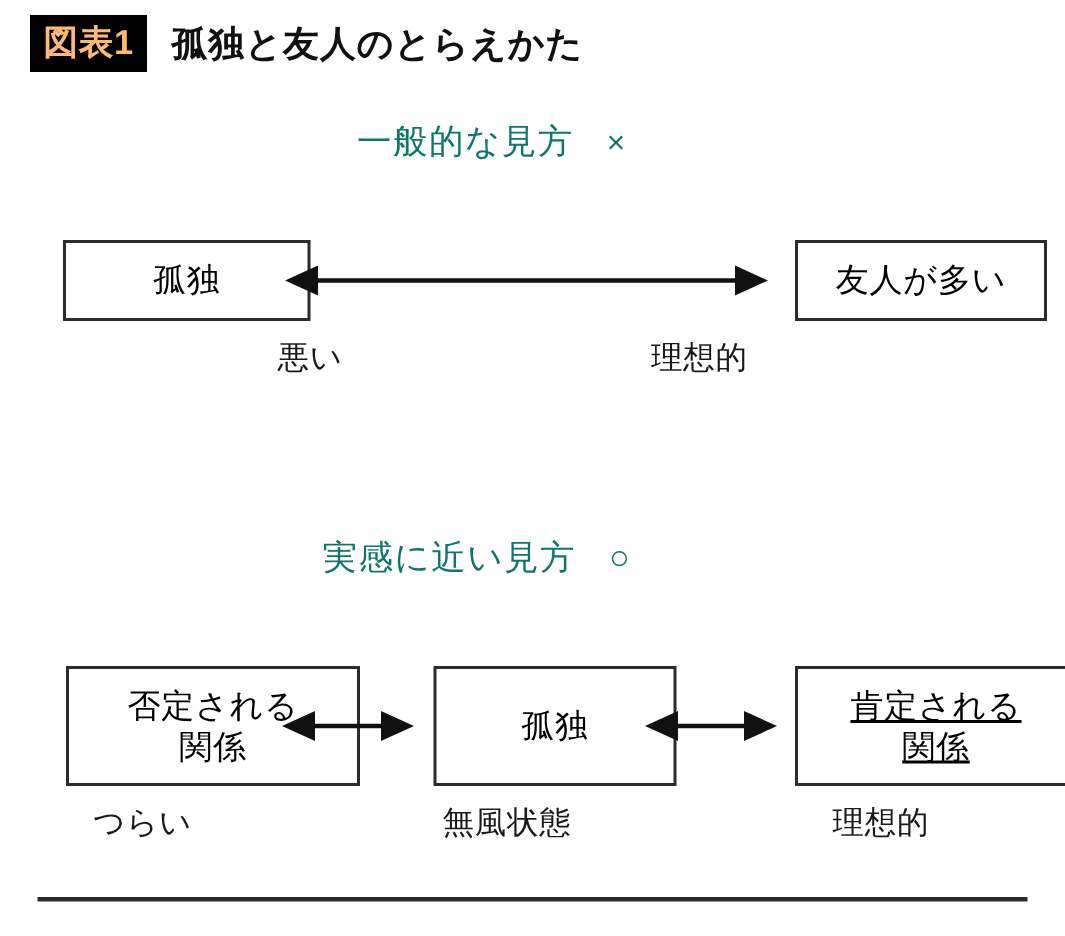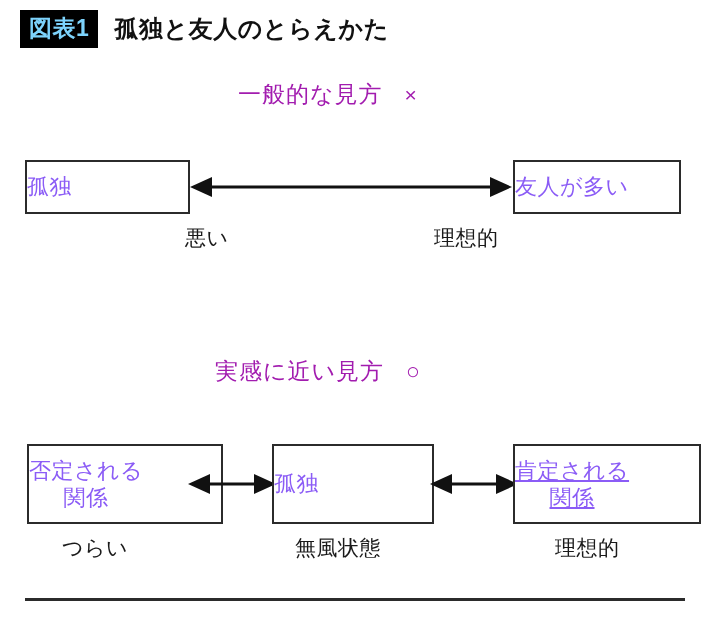--- a/index.html
+++ b/index.html
@@ -25,21 +25,21 @@
   .title-row {
     position: absolute;
     left: 20px;
     top: 10px;
     display: flex;
     align-items: center;
   }
 
   .title-badge {
     background: #000000;
-    color: #7dd3fc;
+    color: #fdba74;
     font-size: 23px;
     font-weight: bold;
     line-height: 1;
     padding: 7px 9px 8px 9px;
     letter-spacing: 0.5px;
     white-space: nowrap;
   }
 
   .title-text {
     margin-left: 16px;
@@ -47,21 +47,21 @@
     font-weight: bold;
     color: #111111;
     white-space: nowrap;
     letter-spacing: 0.6px;
   }
 
   
   .section-heading {
     position: absolute;
     font-size: 23px;
-    color: #a21caf;
+    color: #0f766e;
     white-space: nowrap;
     letter-spacing: 1px;
   }
 
   .section-heading .mark {
     display: inline-block;
     margin-left: 22px;
     font-size: 21px;
     vertical-align: baseline;
   }
@@ -74,25 +74,27 @@
   #heading-realistic { left: 215px; top: 356px; }
 
   
   .node-box {
     position: absolute;
     box-sizing: border-box;
     border: 2px solid #2b2b2b;
     background: #ffffff;
     display: flex;
     align-items: center;
+    justify-content: center;
     text-align: center;
     font-size: 22px;
     line-height: 1.25;
-    color: #8b5cf6;
+    color: #000000;
     letter-spacing: 0.5px;
+    margin-left: 17px;
   }
 
   .node-box .box-label { display: block; white-space: pre-line; }
 
   
   #box-loneliness-top   { left: 25px;  top: 160px; width: 165px; height: 54px; }
   #box-many-friends     { left: 513px; top: 160px; width: 168px; height: 54px; }
 
   
   #box-negated-relation { left: 27px;  top: 444px; width: 196px; height: 80px; }

